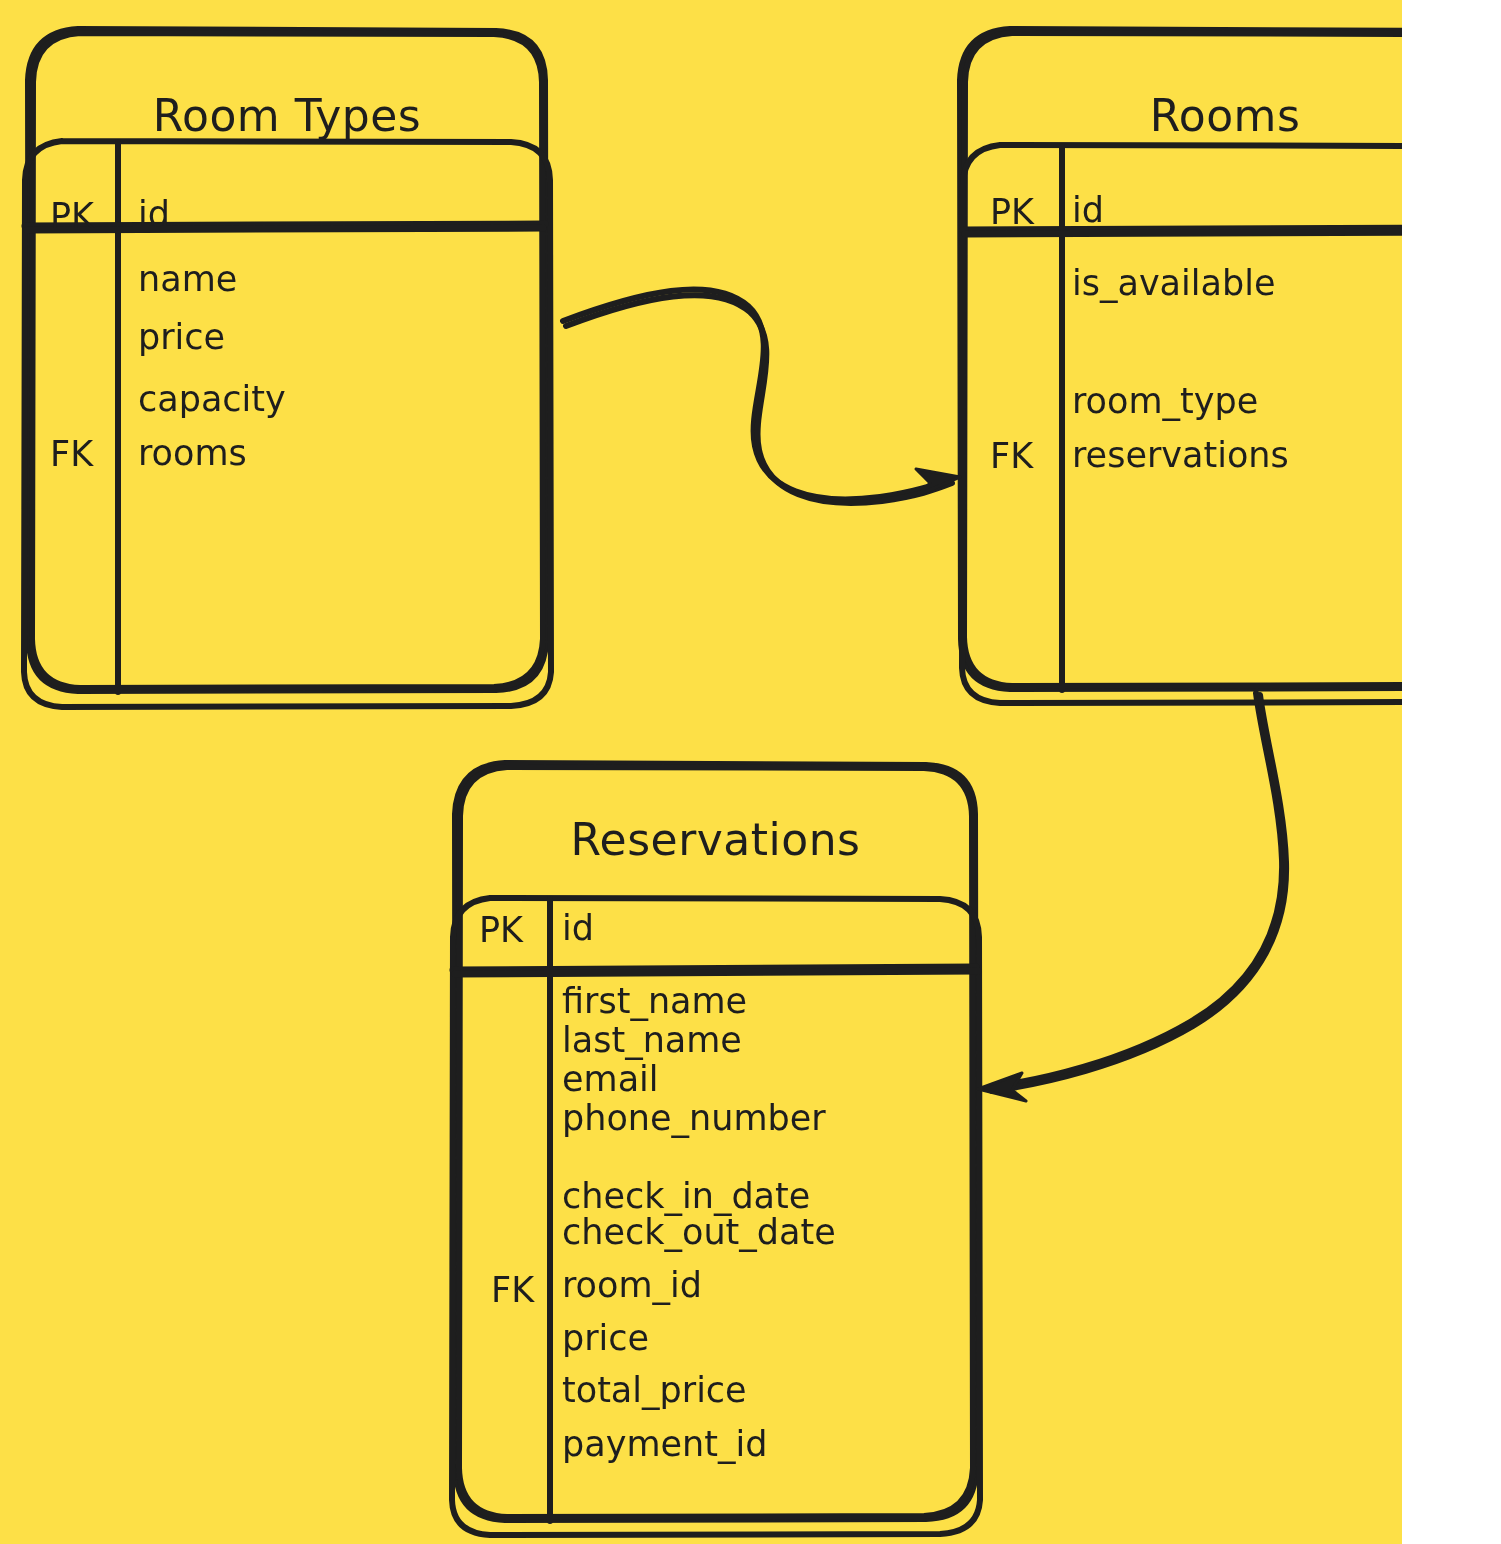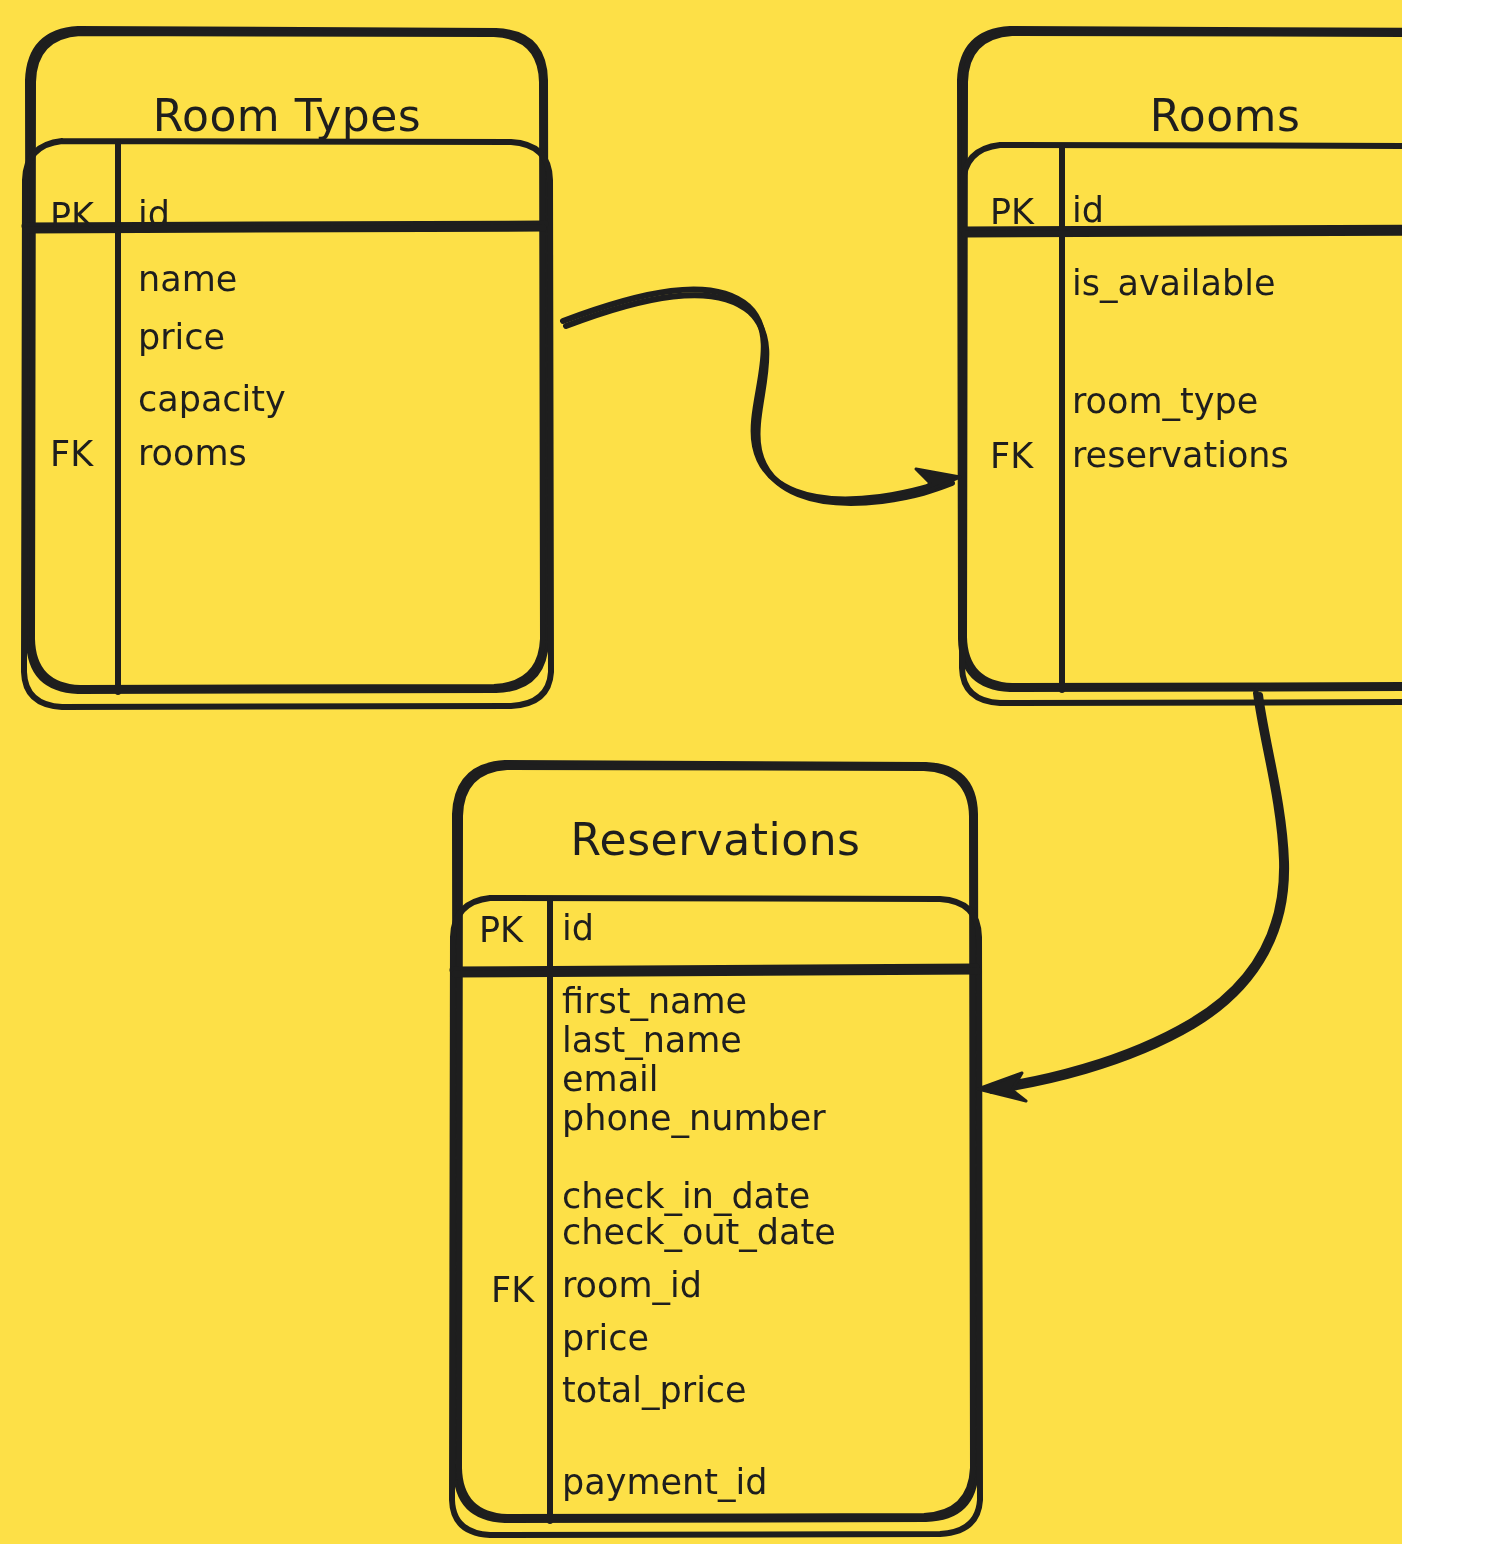--- a/index.html
+++ b/index.html
@@ -169,16 +169,16 @@
 
     <div class="field-label hand" style="left:107px; top:219px;">first_name</div>
     <div class="field-label hand" style="left:107px; top:258px;">last_name</div>
     <div class="field-label hand" style="left:107px; top:297px;">email</div>
     <div class="field-label hand" style="left:107px; top:336px;">phone_number</div>
     <div class="field-label hand" style="left:107px; top:399px;margin-top:15px;">check_in_date</div>
     <div class="field-label hand" style="left:107px; top:450px;">check_out_date</div>
     <div class="field-label hand" style="left:107px; top:503px;">room_id</div>
     <div class="field-label hand" style="left:107px; top:556px;">price</div>
     <div class="field-label hand" style="left:107px; top:608px;">total_price</div>
-    <div class="field-label hand" style="left:107px; top:700px;">payment_id</div>
+    <div class="field-label hand" style="left:107px; top:662px;">payment_id</div>
   </div>
 
 </div>
 
 </body></html>

